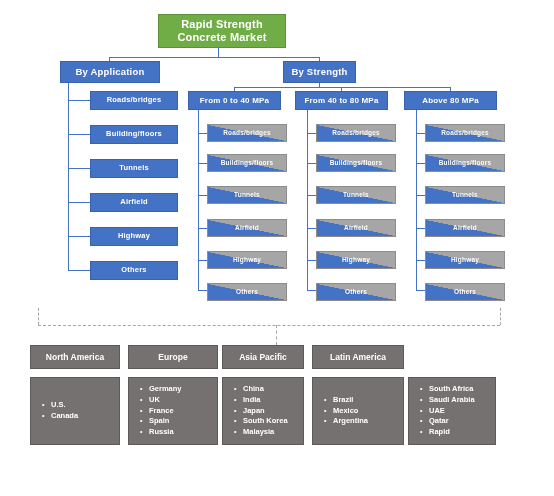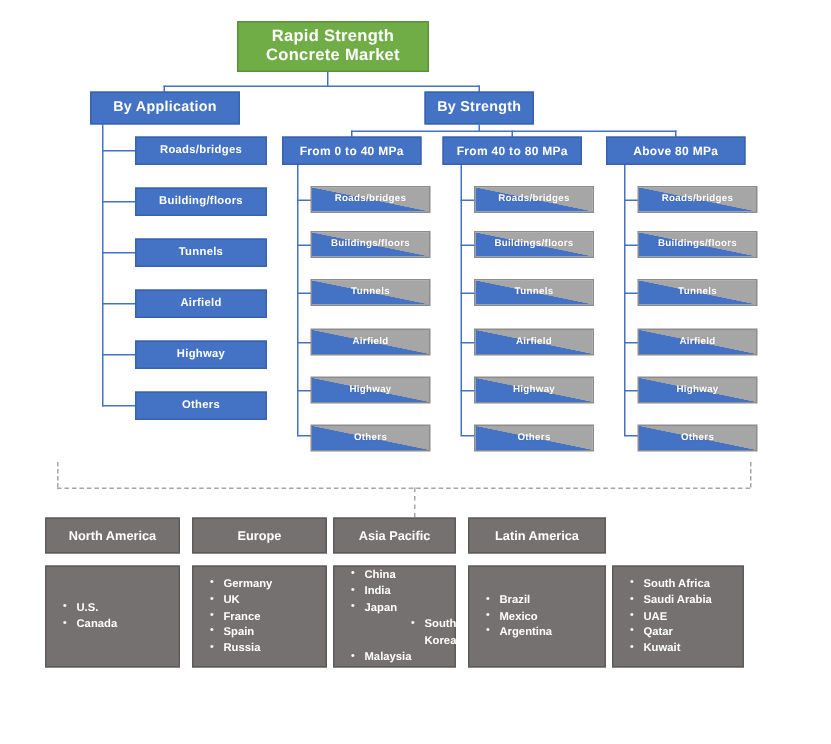--- a/index.html
+++ b/index.html
@@ -336,36 +336,36 @@
       <li>Spain</li>
       <li>Russia</li>
     </ul>
   </div>
 
   <div class="region-body r2">
     <ul>
       <li>China</li>
       <li>India</li>
       <li>Japan</li>
-      <li style="white-space:normal;margin-left:40px;">South Korea</li>
+      <li style="white-space:normal;">South Korea</li>
       <li>Malaysia</li>
     </ul>
   </div>
 
   <div class="region-body r3">
     <ul>
       <li>Brazil</li>
       <li>Mexico</li>
       <li>Argentina</li>
     </ul>
   </div>
 
   <div class="region-body r4">
     <ul>
       <li>South Africa</li>
       <li>Saudi Arabia</li>
       <li>UAE</li>
       <li>Qatar</li>
-      <li>Kuwait</li>
+      <li>Rapid</li>
     </ul>
   </div>
 
 </div>
 
 </body></html>

